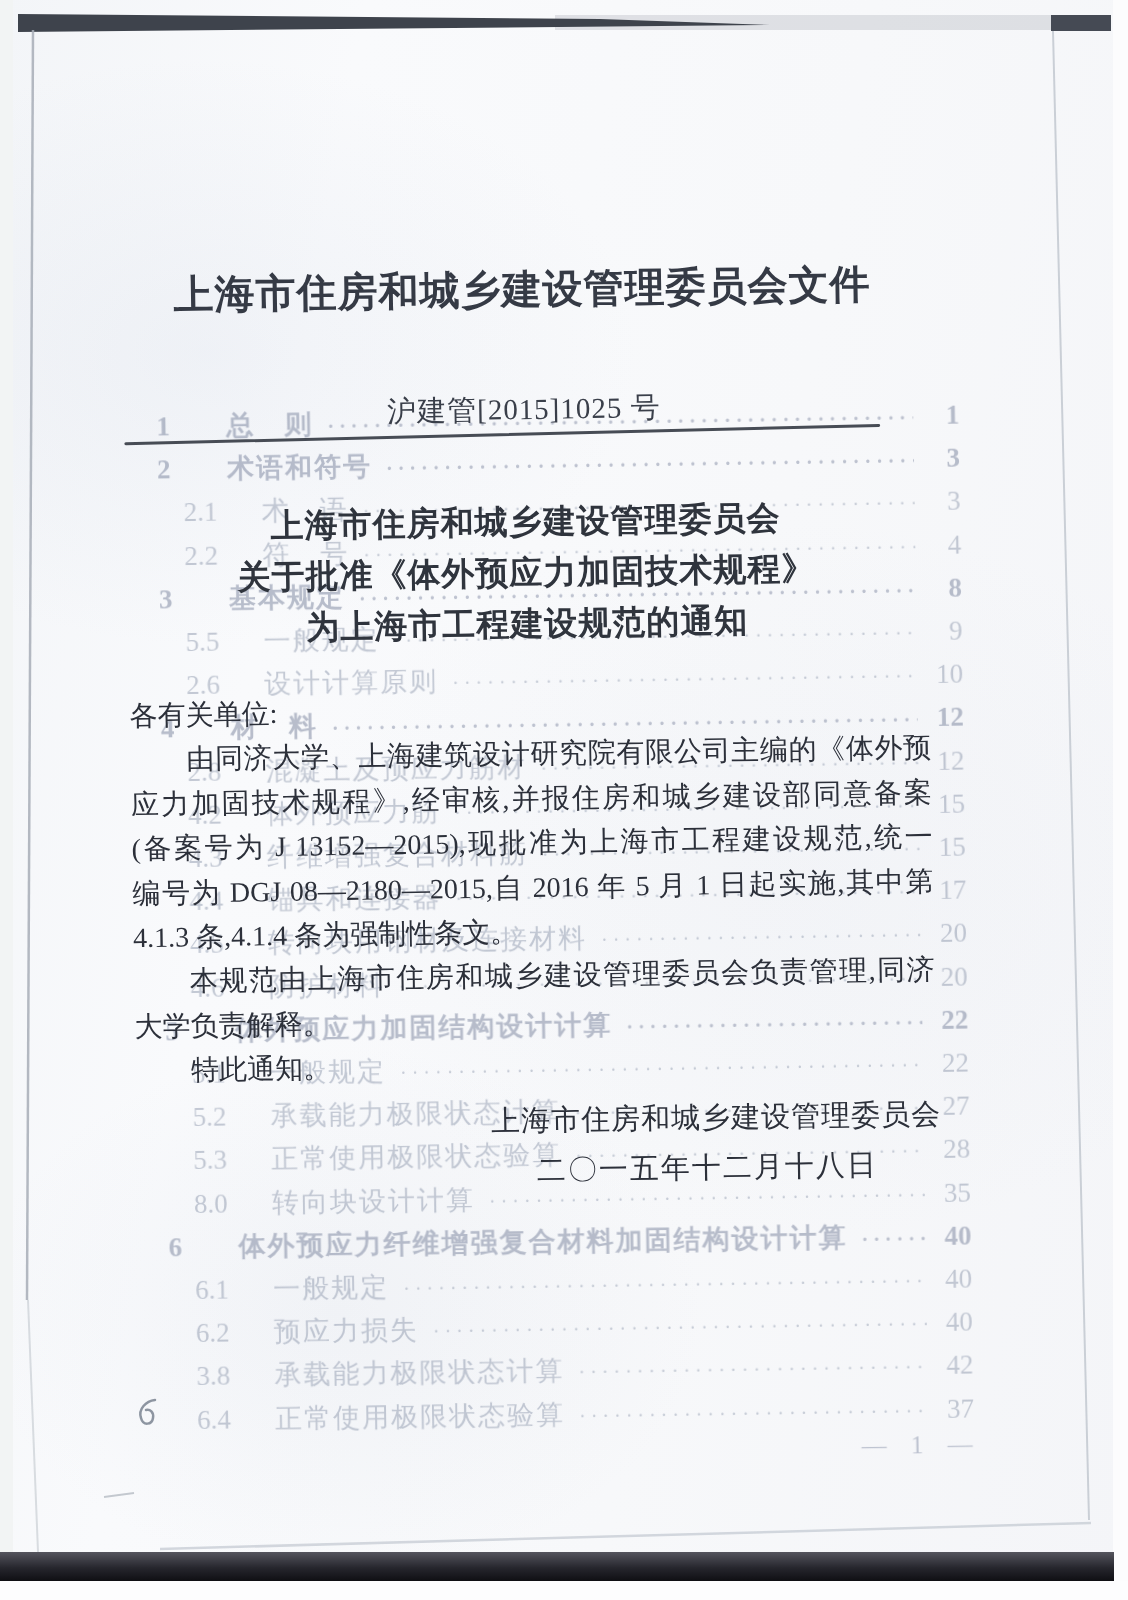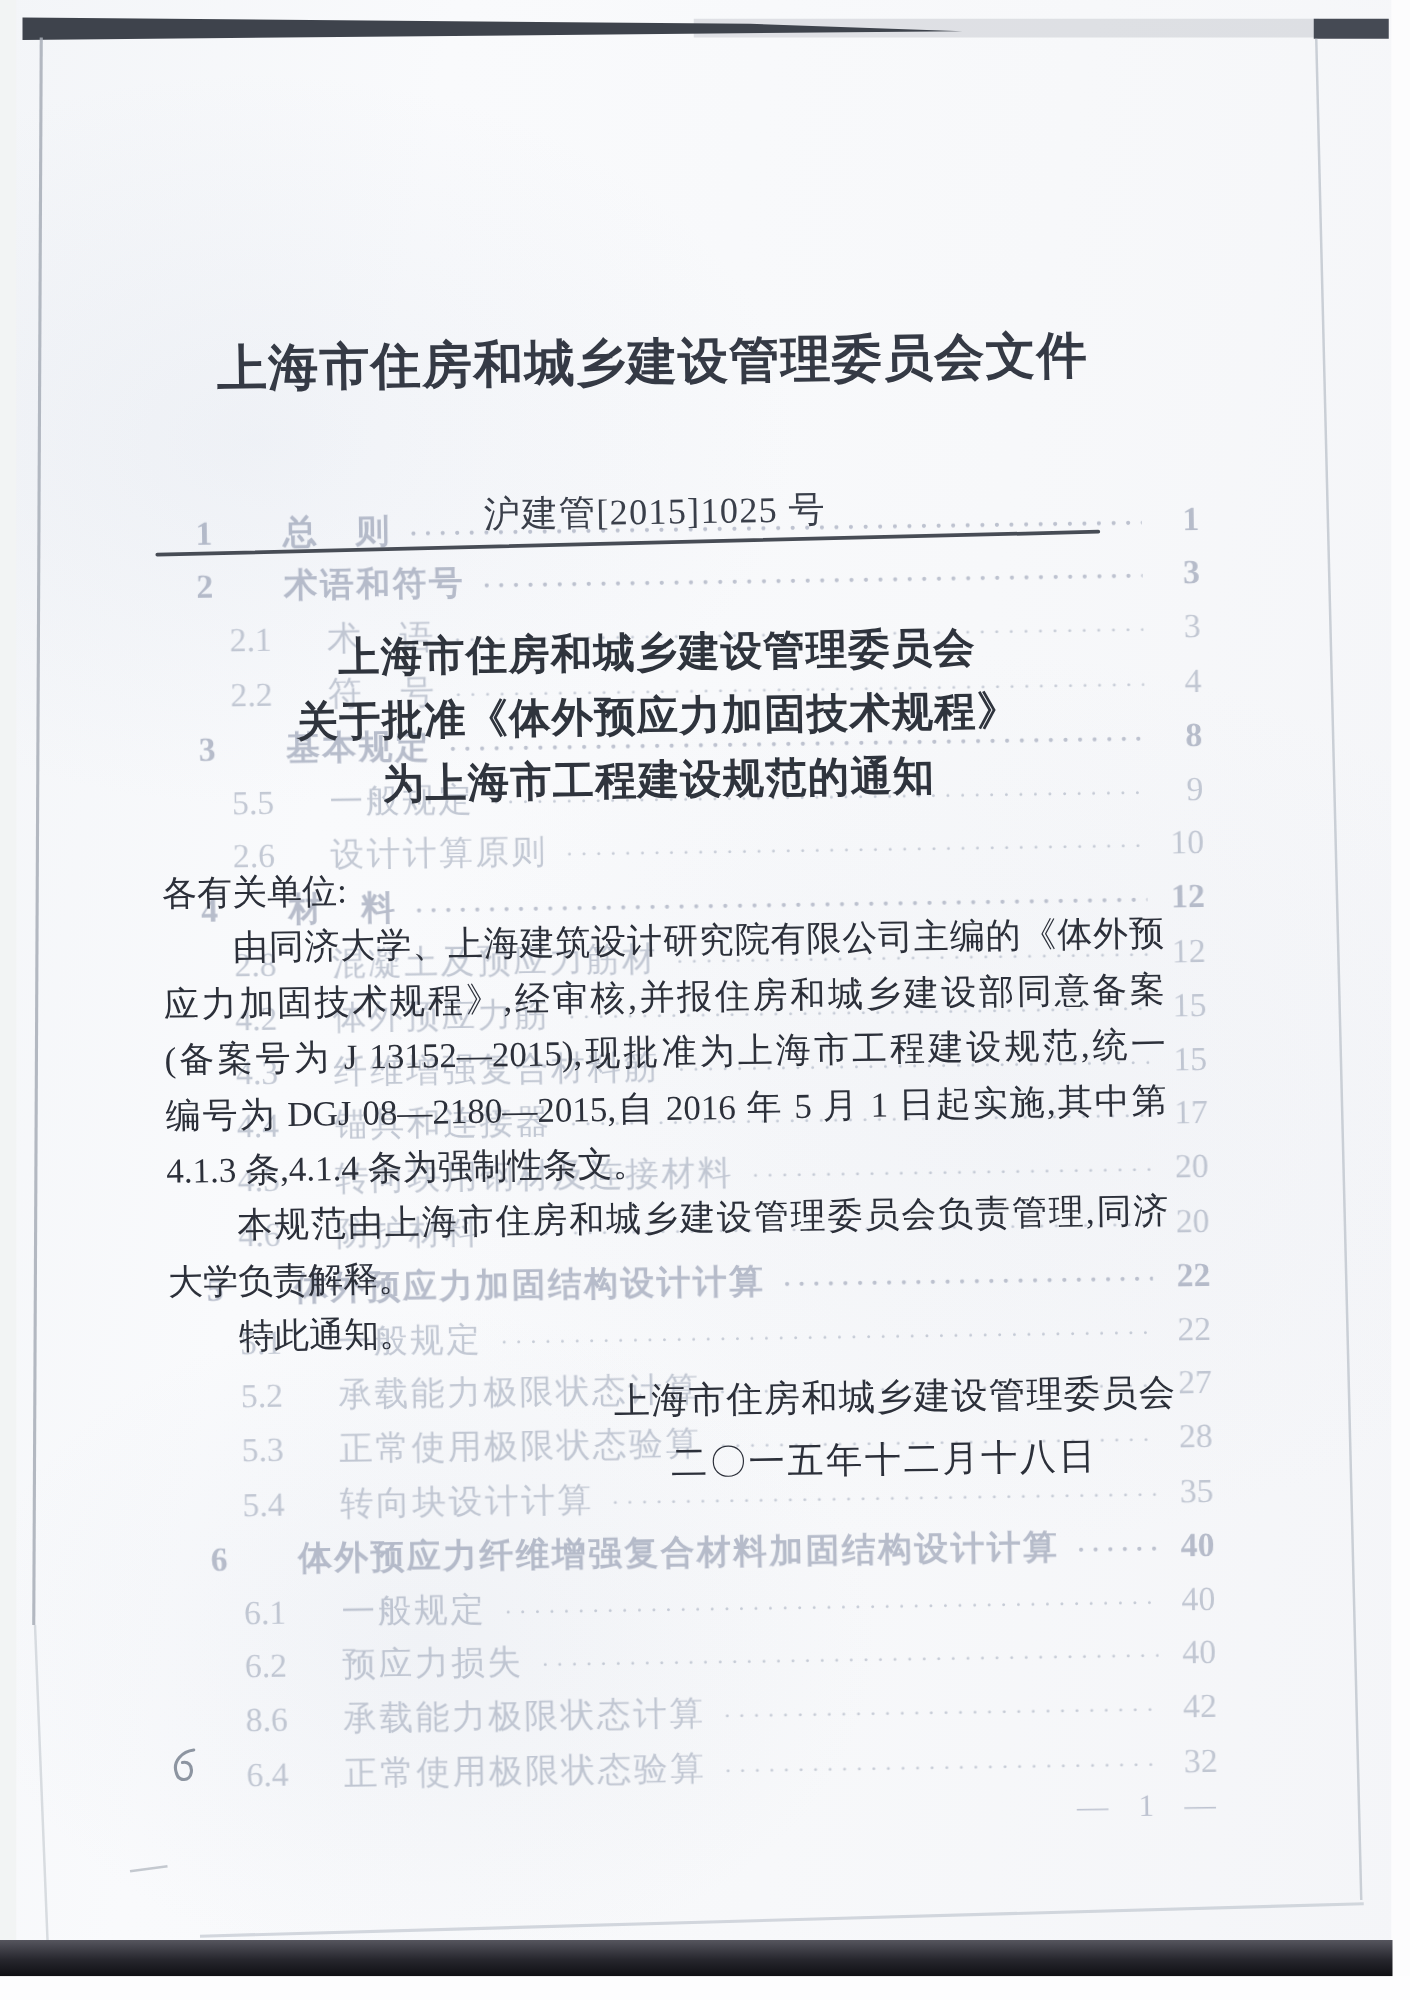--- a/index.html
+++ b/index.html
@@ -197,21 +197,21 @@
       <span class="toc-dots">··························································································</span>
       <span class="toc-page">27</span>
     </div>
       <div class="toc-row lvl2" style="top: 1138.4px;">
       <span class="toc-num">5.3</span>
       <span class="toc-title">正常使用极限状态验算</span>
       <span class="toc-dots">··························································································</span>
       <span class="toc-page">28</span>
     </div>
       <div class="toc-row lvl2" style="top: 1181.6px;">
-      <span class="toc-num">5.4</span>
+      <span class="toc-num">8.0</span>
       <span class="toc-title">转向块设计计算</span>
       <span class="toc-dots">··························································································</span>
       <span class="toc-page">35</span>
     </div>
       <div class="toc-row lvl1" style="top: 1224.8px;">
       <span class="toc-num">6</span>
       <span class="toc-title">体外预应力纤维增强复合材料加固结构设计计算</span>
       <span class="toc-dots">··························································································</span>
       <span class="toc-page">40</span>
     </div>
@@ -221,30 +221,30 @@
       <span class="toc-dots">··························································································</span>
       <span class="toc-page">40</span>
     </div>
       <div class="toc-row lvl2" style="top: 1311.2px;">
       <span class="toc-num">6.2</span>
       <span class="toc-title">预应力损失</span>
       <span class="toc-dots">··························································································</span>
       <span class="toc-page">40</span>
     </div>
       <div class="toc-row lvl2" style="top: 1354.4px;">
-      <span class="toc-num">8.6</span>
+      <span class="toc-num">3.8</span>
       <span class="toc-title">承载能力极限状态计算</span>
       <span class="toc-dots">··························································································</span>
       <span class="toc-page">42</span>
     </div>
       <div class="toc-row lvl2" style="top: 1397.6px;">
       <span class="toc-num">6.4</span>
       <span class="toc-title">正常使用极限状态验算</span>
       <span class="toc-dots">··························································································</span>
-      <span class="toc-page">32</span>
+      <span class="toc-page">37</span>
     </div>
     </div>
 
   <div class="content">
     <div class="org-title">上海市住房和城乡建设管理委员会文件</div>
     <div class="doc-number">沪建管[2015]1025 号</div>
     <div class="rule"></div>
     <div class="headings">
       <div>上海市住房和城乡建设管理委员会</div>
       <div>关于批准《体外预应力加固技术规程》</div>

